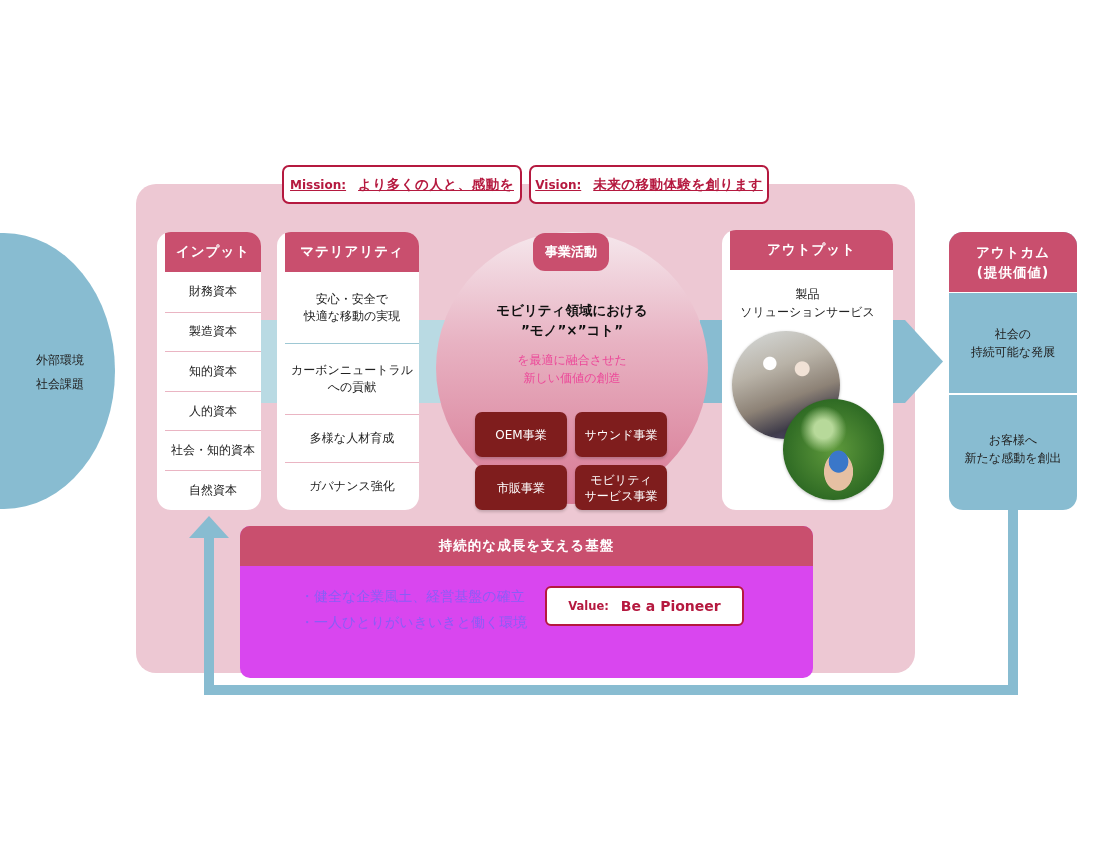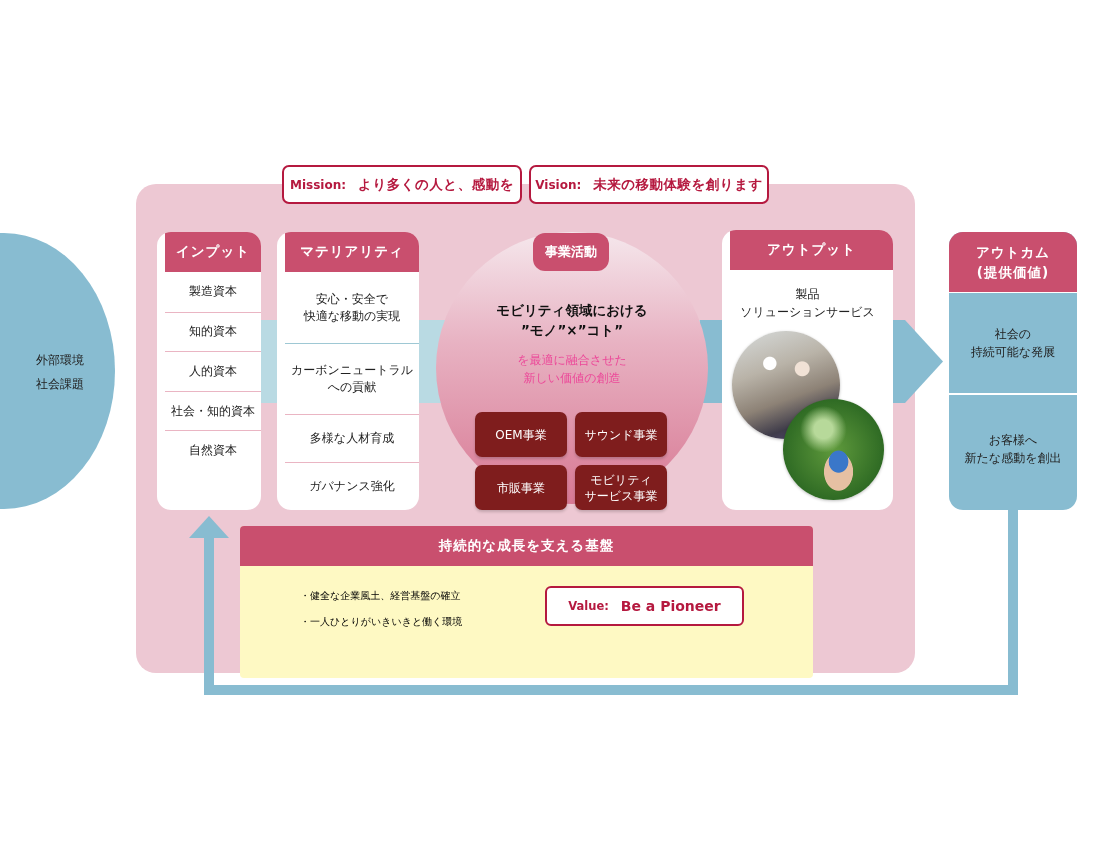--- a/index.html
+++ b/index.html
@@ -13,21 +13,21 @@
 
   
   #panel { left: 136px; top: 184px; width: 779px; height: 489px; background: #edc8d3; border-radius: 20px; }
 
   
   #band { left: 260px; top: 320px; width: 633px; height: 83px; background: #b9dae3; }
   #band-right { left: 700px; top: 320px; width: 193px; height: 83px; background: #88bcd1; }
   #arrow-head { left: 893px; top: 320px; width: 50px; height: 83px; }
 
   
-  .mv-box { top: 165px; height: 39px; background: #fff; border: 2px solid #b5193f; border-radius: 7px; display: flex; align-items: center; justify-content: center; color: #b5193f; font-weight: bold; white-space: nowrap; }
+  .mv-box { top: 165px; height: 39px; background: #fff; border: 2px solid #b5193f; border-radius: 7px; display: flex; align-items: center; justify-content: center; color: #b5193f; font-weight: bold; white-space: nowrap; text-decoration: underline; }
   .mv-box .lbl { font-size: 12px; margin-right: 12px; }
   .mv-box .val { font-size: 13.5px; letter-spacing: 0.5px; }
   #mission { left: 282px; width: 240px; }
   #vision { left: 529px; width: 240px; }
 
   
   .card { background: #fff; border-radius: 14px; overflow: hidden; padding-left: 8px; }
   .card-head { background: #c94f6e; color: #fff; font-weight: bold; font-size: 13.5px; display: flex; align-items: center; justify-content: center; text-align: center; letter-spacing: 1px; }
   .row { display: flex; align-items: center; justify-content: center; text-align: center; font-size: 12px; line-height: 17px; color: #222; border-top: 1px solid #eab5c3; }
   .row:first-child { border-top: none; }
@@ -75,23 +75,23 @@
   #outcome-card .orow { height: 109px; display: flex; align-items: center; justify-content: center; text-align: center; font-size: 12px; line-height: 18px; color: #222; border-top: 2px solid #fff; }
   #outcome-card .orow.first { border-top: 1px solid #fff; height: 101px; }
 
   
   #loop-down { left: 1008px; top: 509px; width: 10px; height: 186px; background: #88bcd1; }
   #loop-bottom { left: 204px; top: 685px; width: 814px; height: 10px; background: #88bcd1; }
   #loop-up { left: 204px; top: 536px; width: 10px; height: 159px; background: #88bcd1; }
   #loop-arrow { left: 189px; top: 516px; width: 40px; height: 22px; }
 
   
-  #found { left: 240px; top: 526px; width: 573px; height: 152px; border-radius: 4px; overflow: hidden; background: #fef9c3; }
+  #found { left: 240px; top: 526px; width: 573px; height: 152px; border-radius: 10px; overflow: hidden; background: #d946ef; }
   #found-head { height: 40px; background: #c94f6e; color: #fff; font-weight: bold; font-size: 13.5px; display: flex; align-items: center; justify-content: center; letter-spacing: 1px; }
-  #found-list { left: 300px; top: 583px; font-size: 10px; line-height: 26px; color: #000000; }
+  #found-list { left: 300px; top: 583px; font-size: 14px; line-height: 26px; color: #8b5cf6; }
   #value-box { left: 545px; top: 586px; width: 199px; height: 40px; background: #fff; border: 2px solid #b5193f; border-radius: 6px; display: flex; align-items: center; justify-content: center; color: #b5193f; font-weight: bold; }
   #value-box .lbl { font-size: 11.5px; margin-right: 12px; }
   #value-box .val { font-size: 14px; }
 </style>
 </head>
 <body>
 
 <div id="ext-disc" class="abs"></div>
 <div id="ext-text" class="abs">
   <div>外部環境</div>
@@ -111,20 +111,21 @@
   <span class="val">より多くの人と、感動を</span>
 </div>
 <div id="vision" class="abs mv-box">
   <span class="lbl">Vision:</span>
   <span class="val">未来の移動体験を創ります</span>
 </div>
 
 <div id="input-card" class="abs card">
   <div class="card-head">インプット</div>
   <div>
+    <div class="row">財務資本</div>
     <div class="row">製造資本</div>
     <div class="row">知的資本</div>
     <div class="row">人的資本</div>
     <div class="row">社会・知的資本</div>
     <div class="row">自然資本</div>
   </div>
 </div>
 
 <div id="mat-card" class="abs card">
   <div class="card-head">マテリアリティ</div>

